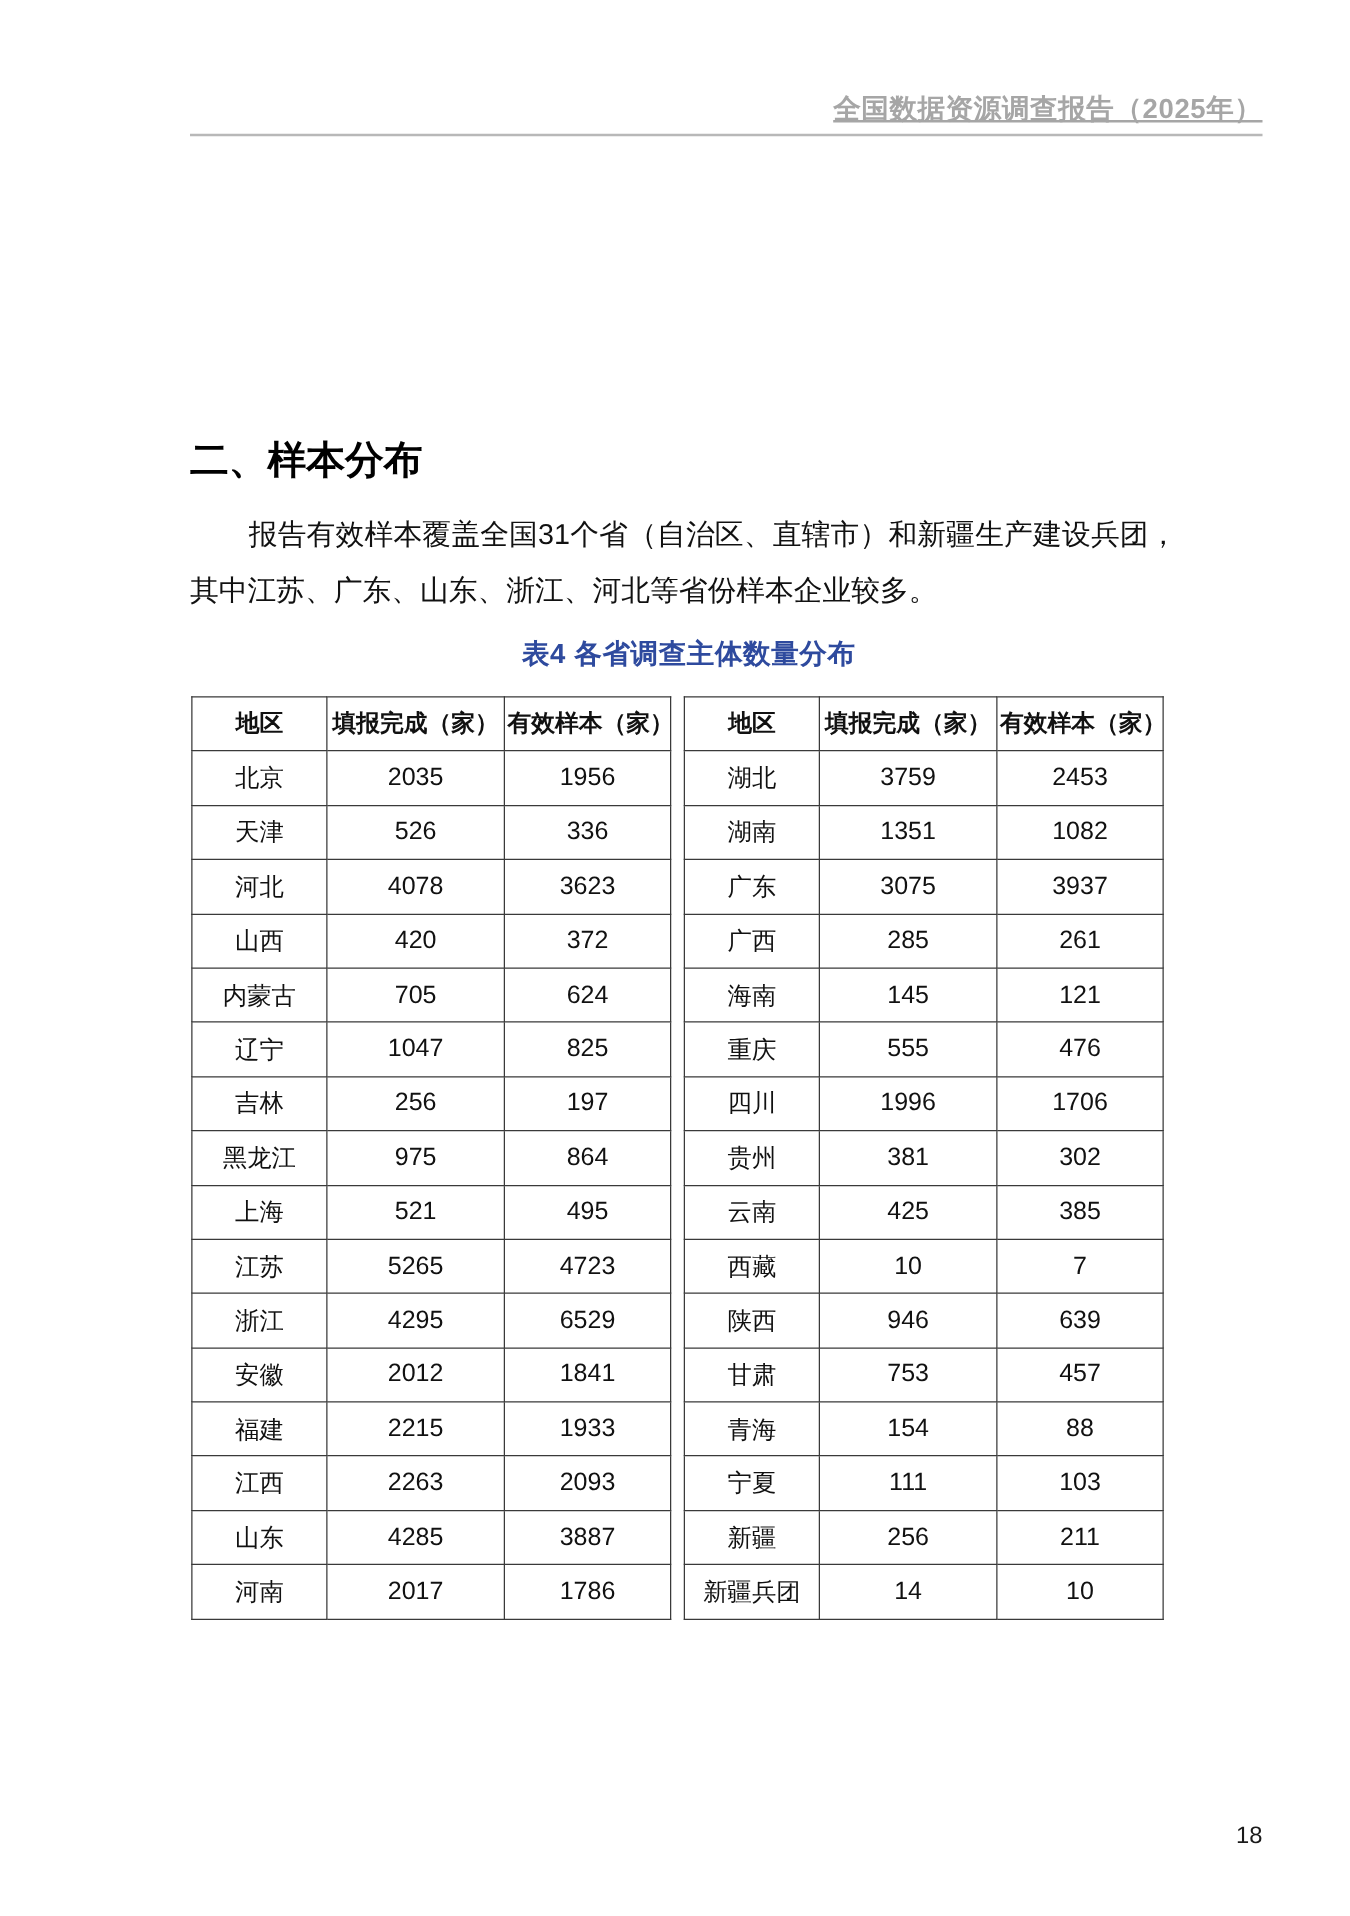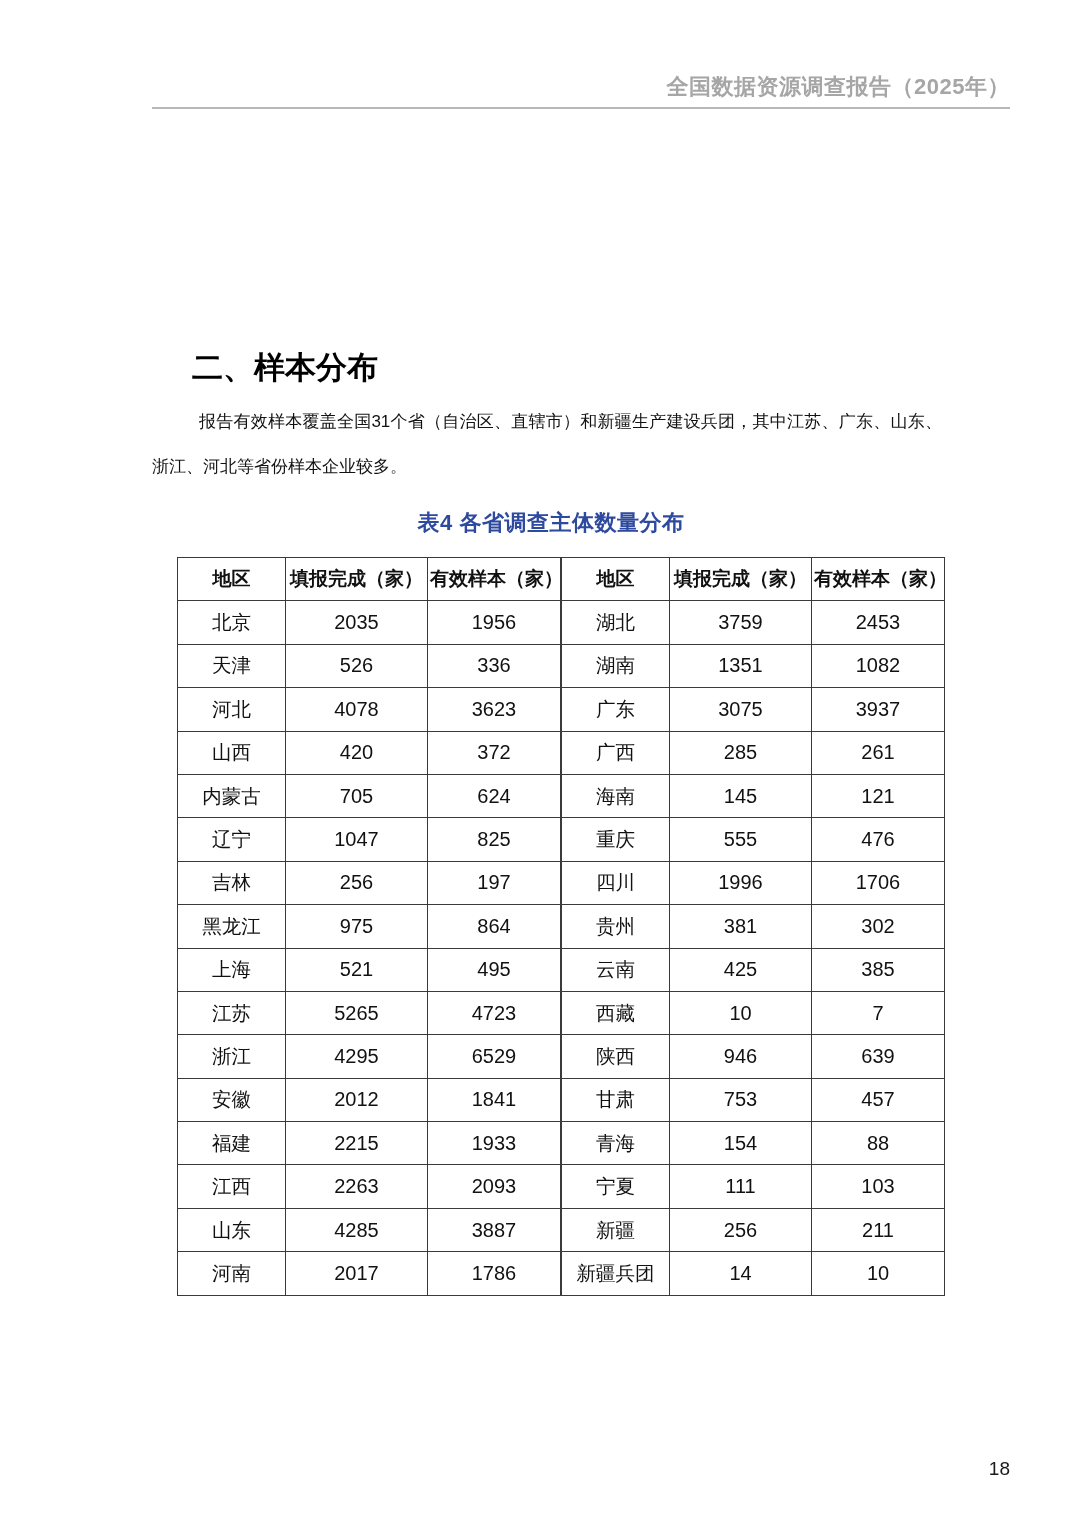--- a/index.html
+++ b/index.html
@@ -25,20 +25,21 @@
   }
   .running-head-text {
     display: block;
     text-align: right;
     font-size: 22px;
     font-weight: bold;
     color: #a6a6a6;
     letter-spacing: 0.5px;
     line-height: 30px;
     white-space: nowrap;
+    text-decoration: underline;
   }
   .running-head-rule {
     position: absolute;
     left: 152px;
     top: 107px;
     width: 858px;
     height: 2px;
     background: #b8b8b8;
   }
 
@@ -46,30 +47,29 @@
   .section-heading {
     position: absolute;
     left: 152px;
     top: 322px;
     font-size: 31px;
     font-weight: bold;
     color: #000000;
     letter-spacing: 0px;
     line-height: 40px;
     white-space: nowrap;
-    margin-left: 40px;
   }
 
   
   .body-paragraph {
     position: absolute;
     left: 152px;
     top: 382px;
     width: 790px;
-    font-size: 17px;
+    font-size: 23px;
     line-height: 45px;
     color: #111111;
     text-indent: 47px;
     text-align: justify;
     text-justify: inter-ideograph;
   }
 
   
   .table-caption {
     position: absolute;
@@ -81,25 +81,25 @@
     font-weight: bold;
     color: #2e4a9e;
     letter-spacing: 0.5px;
     line-height: 30px;
     padding-left: 11px;
   }
 
   
   .tables-wrap {
     position: absolute;
-    left: 172px;
+    left: 153px;
     top: 557px;
     width: 778px;
     display: flex;
-    justify-content: center;
+    justify-content: space-between;
   }
   table.dist-table {
     border-collapse: collapse;
     table-layout: fixed;
     width: 383px;
     background: #ffffff;
   }
   table.dist-table col.c-region  { width: 108px; }
   table.dist-table col.c-filed   { width: 142px; }
   table.dist-table col.c-valid   { width: 133px; }

